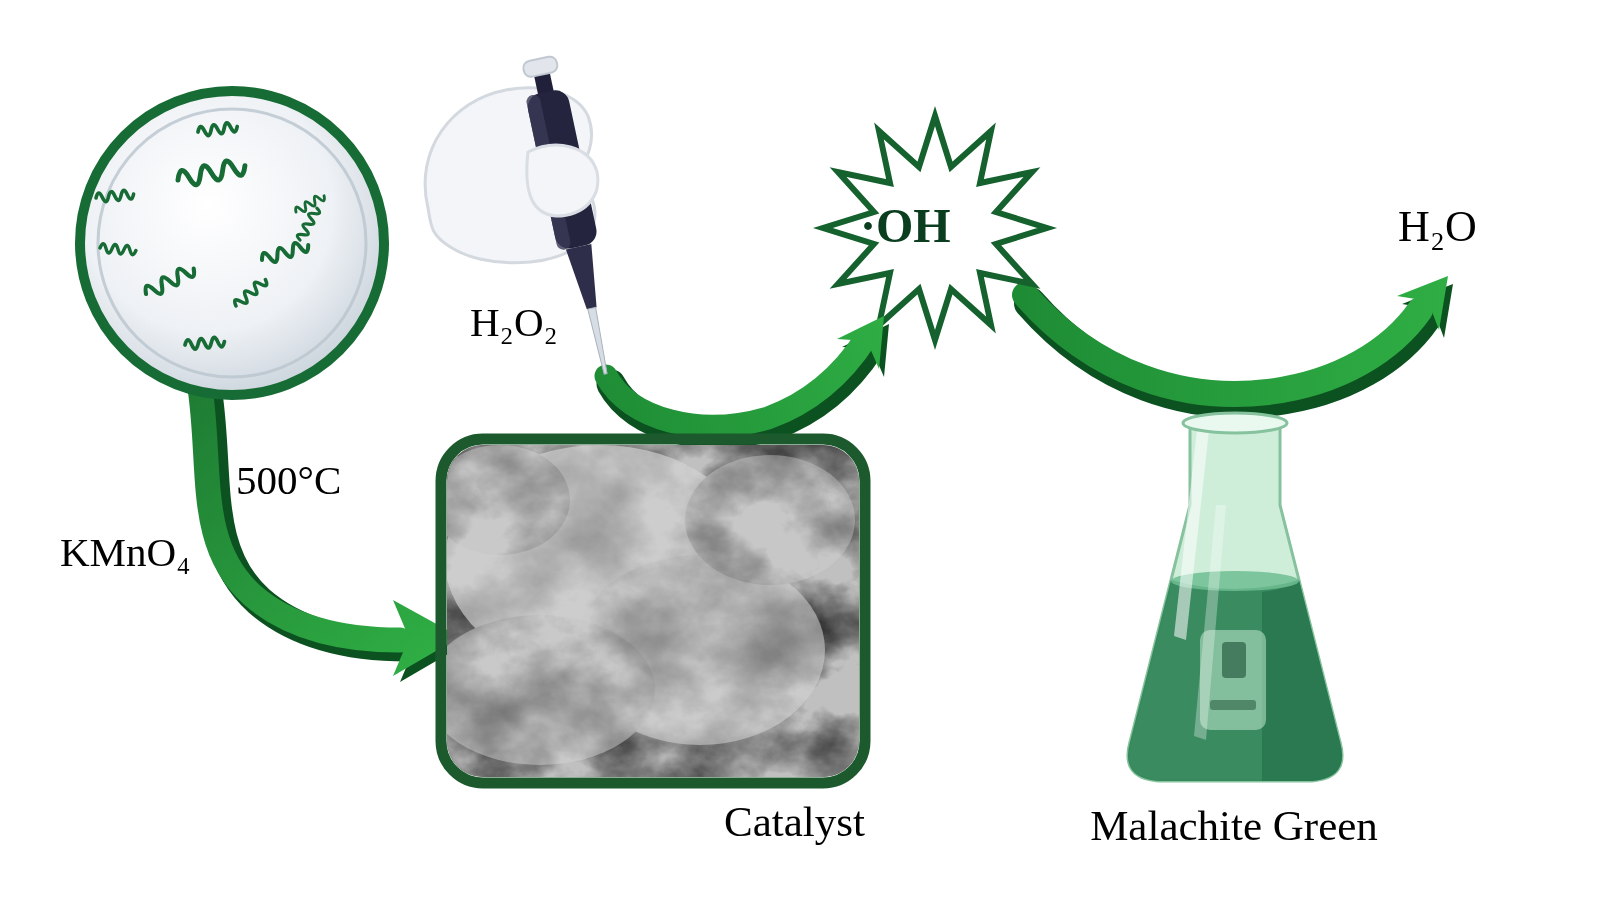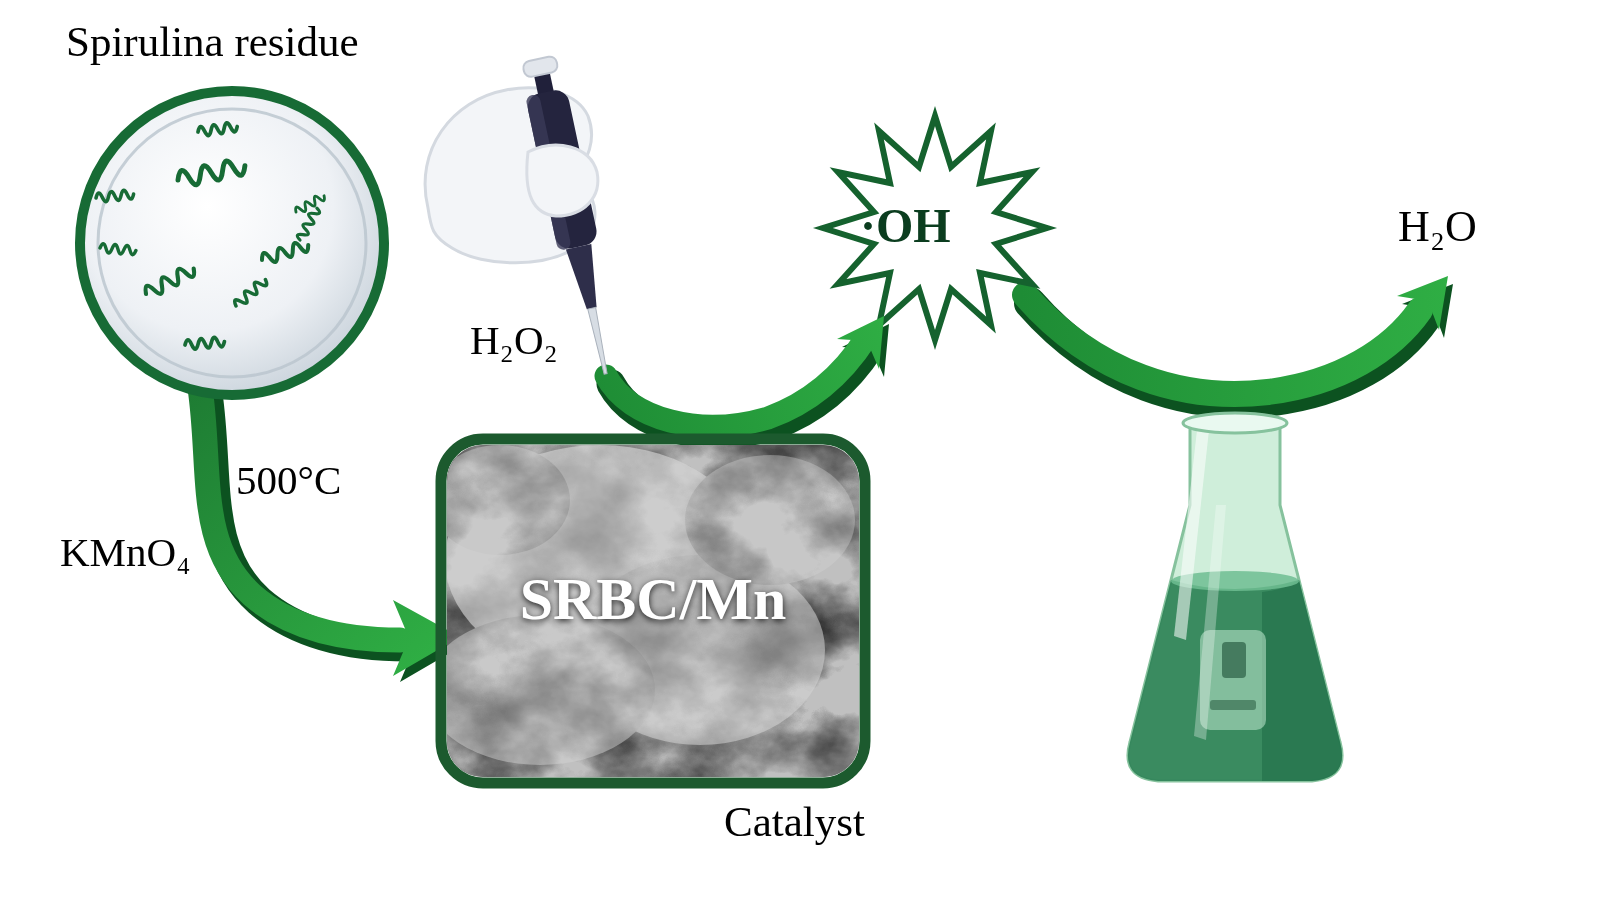--- a/index.html
+++ b/index.html
@@ -14,21 +14,21 @@
   .label{
     position:absolute;
     color:#000000;
     white-space:nowrap;
     font-family:"Liberation Serif","DejaVu Serif",serif;
     line-height:1.1;
   }
   .lbl-spirulina{left:66px;top:18px;font-size:43px;}
   .lbl-temp{left:236px;top:458px;font-size:41px;text-align:right;}
   .lbl-kmno4{left:60px;top:530px;font-size:41px;}
-  .lbl-h2o2{left:470px;top:318px;font-size:41px;}
+  .lbl-h2o2{left:470px;top:300px;font-size:41px;}
   .lbl-oh{left:860px;top:200px;width:160px;font-size:48px;font-weight:bold;color:#0b3d1f;}
   .lbl-h2o{left:1398px;top:192px;font-size:44px;margin-top:11px;}
   .lbl-srbc{left:441px;top:566px;width:424px;text-align:center;font-size:60px;font-weight:bold;color:#ffffff;text-shadow:0 2px 6px rgba(0,0,0,0.8);}
   .lbl-catalyst{left:441px;top:798px;width:424px;text-align:right;font-size:43px;}
   .lbl-malachite{left:1044px;top:802px;width:380px;text-align:center;font-size:43px;}
 </style>
 </head>
 <body>
 
 <div id="canvas">
@@ -149,22 +149,21 @@
     <ellipse cx="1235" cy="581" rx="64" ry="10" fill="#6fbd92" opacity="0.85"></ellipse>
     <rect x="1200" y="630" width="66" height="100" rx="10" fill="#bfe9cf" opacity="0.55"></rect>
     <rect x="1222" y="642" width="24" height="36" rx="4" fill="#1d4f35" opacity="0.6"></rect>
     <rect x="1210" y="700" width="46" height="10" rx="3" fill="#1d4f35" opacity="0.5"></rect>
     <polygon points="1197,430 1209,430 1186,640 1174,636" fill="#ffffff" opacity="0.55"></polygon>
     <polygon points="1216,505 1226,505 1206,740 1194,736" fill="#ffffff" opacity="0.30"></polygon>
     <ellipse cx="1235" cy="423" rx="52" ry="10" fill="#e9f9f0" stroke="#86c29d" stroke-width="3"></ellipse>
   </g>
 </svg>
 
-<div class="label lbl-spirulina">Spirulina residue</div>
 <div class="label lbl-temp">500°C</div>
 <div class="label lbl-kmno4">KMnO₄</div>
 <div class="label lbl-h2o2">H₂O₂</div>
 <div class="label lbl-oh">·OH</div>
 <div class="label lbl-h2o">H₂O</div>
-<div class="label lbl-srbc">SRBC/Mn</div>
 <div class="label lbl-catalyst">Catalyst</div>
+<div class="label lbl-malachite">Malachite Green</div>
 
 </div>
 
 </body></html>

